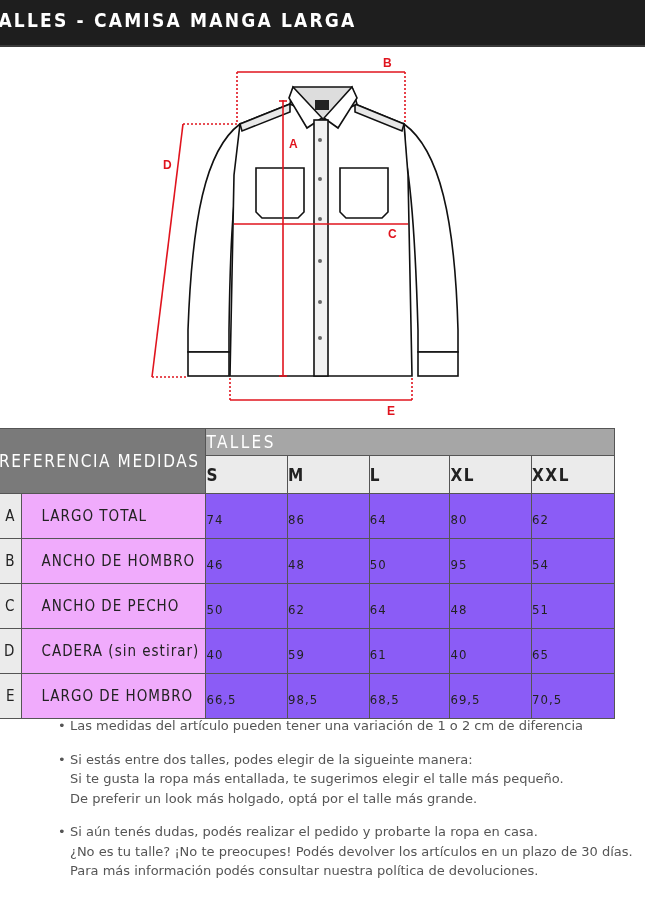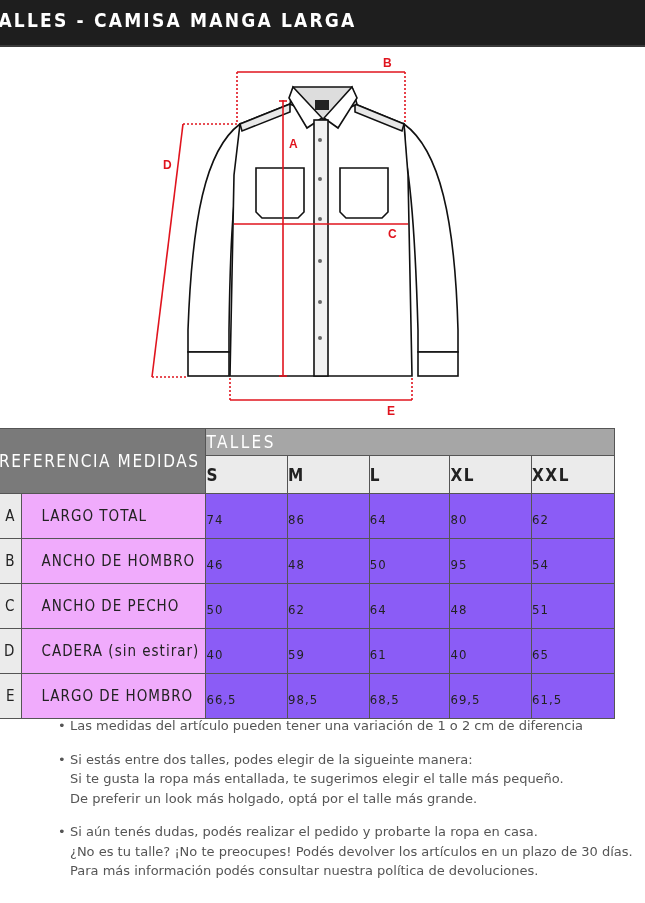--- a/index.html
+++ b/index.html
@@ -146,21 +146,21 @@
     <td class="val">40</td>
     <td class="val">65</td>
   </tr>
   <tr>
     <td class="letter">E</td>
     <td class="rowlabel">LARGO DE HOMBRO</td>
     <td class="val">66,5</td>
     <td class="val">98,5</td>
     <td class="val">68,5</td>
     <td class="val">69,5</td>
-    <td class="val">61,5</td>
+    <td class="val">70,5</td>
   </tr>
 </tbody>
   </table>
 
 <div class="notes">
   <div class="item">
     <span class="dot">•</span>
     <div>Las medidas del artículo pueden tener una variación de 1 o 2 cm de diferencia</div>
   </div>
   <div class="item">

